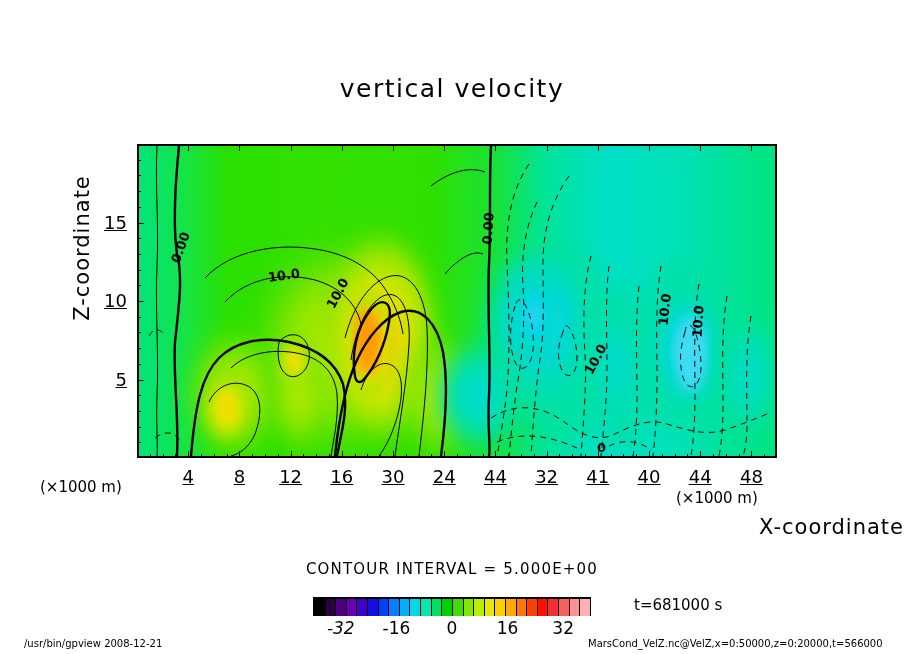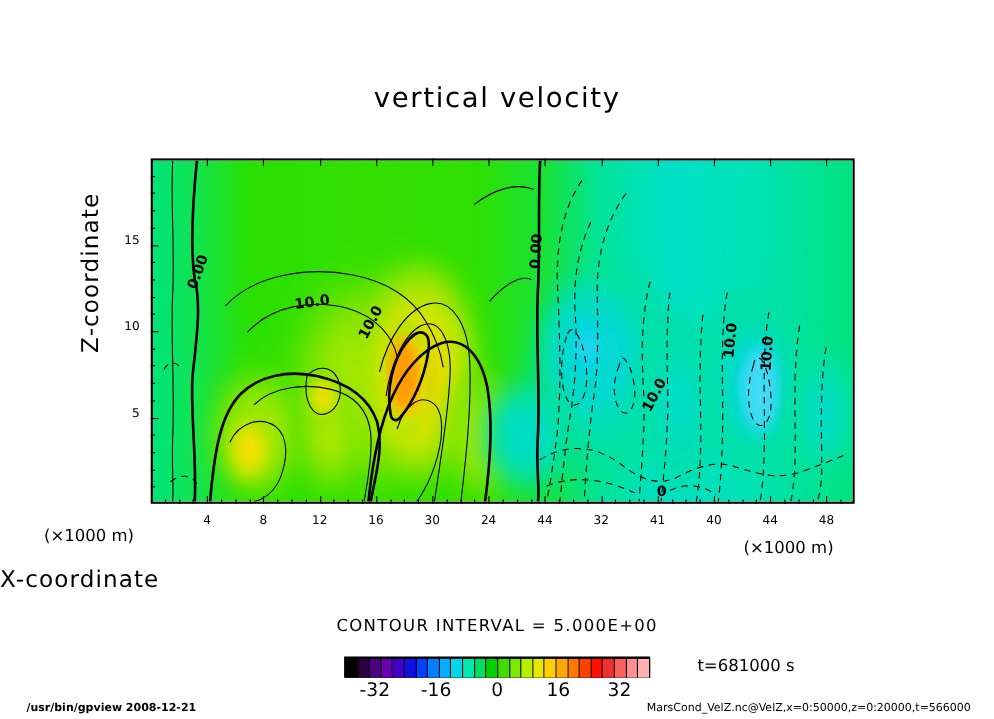--- a/index.html
+++ b/index.html
@@ -3,33 +3,33 @@
 <meta charset="utf-8">
 <style>
   html,body{margin:0;padding:0;background:#ffffff;}
   body{width:904px;height:654px;position:relative;overflow:hidden;
        font-family:"DejaVu Sans",sans-serif;color:#000;}
   .abs{position:absolute;}
   #title{left:0;top:74px;width:904px;text-align:center;font-size:25px;letter-spacing:1.5px;}
   #plot-frame{left:137px;top:144px;width:640px;height:314px;border:2px solid #000;box-sizing:border-box;}
   #plot-svg{position:absolute;left:0;top:0;}
   .tick{background:#000;position:absolute;}
-  .ticklabel{position:absolute;font-size:11px;text-align:center;}
+  .ticklabel{position:absolute;font-size:18px;text-align:center;text-decoration:underline;}
   #ylabel{left:-8px;top:236px;width:180px;text-align:center;font-size:21px;
           transform:rotate(-90deg);transform-origin:center;letter-spacing:1px;}
-  #xlabel{left:0;top:515px;width:904px;text-align:left;font-size:21px;letter-spacing:1px;}
+  #xlabel{left:0;top:515px;width:904px;text-align:right;font-size:21px;letter-spacing:1px;}
   #xunit{left:676px;top:489px;font-size:15px;}
   #yunit{left:40px;top:478px;font-size:15px;}
   #ci{left:0;top:560px;width:904px;text-align:center;font-size:15px;letter-spacing:1.2px;}
   #cbar-wrap{left:313px;top:597px;width:278px;height:19px;border:1px solid #000;box-sizing:border-box;background:#000;}
   #cbar{position:absolute;left:1px;top:1px;width:276px;height:17px;display:flex;}
   #cbar i{display:block;height:100%;flex:1 1 auto;}
   .cblabel{position:absolute;top:618px;font-size:17px;text-align:center;width:60px;}
   #tlabel{left:634px;top:596px;font-size:15px;}
-  #foot-left{left:24px;top:638px;font-size:10px;font-weight:bold;}
+  #foot-left{left:24px;top:638px;font-size:10px;}
   #foot-right{left:588px;top:638px;font-size:10px;}
   .clabel{position:absolute;font-size:13px;font-weight:bold;color:#000;white-space:nowrap;}
 </style>
 </head>
 <body>
 
 <div class="abs" id="title">vertical velocity</div>
 
 <div class="abs" id="plot-frame">
   <svg id="plot-svg" width="636" height="310" viewBox="0 0 636 310" preserveAspectRatio="none">
@@ -297,21 +297,21 @@
       <i style="background: rgb(255, 120, 0); border-right: 1px solid rgb(0, 0, 0);"></i>
       <i style="background: rgb(255, 64, 0); border-right: 1px solid rgb(0, 0, 0);"></i>
       <i style="background: rgb(255, 16, 0); border-right: 1px solid rgb(0, 0, 0);"></i>
       <i style="background: rgb(240, 48, 48); border-right: 1px solid rgb(0, 0, 0);"></i>
       <i style="background: rgb(248, 96, 96); border-right: 1px solid rgb(0, 0, 0);"></i>
       <i style="background: rgb(255, 144, 144); border-right: 1px solid rgb(0, 0, 0);"></i>
       <i style="background: rgb(255, 176, 176); border-right: 1px solid rgb(0, 0, 0);"></i>
     </div>
 </div>
 <div class="abs" id="cbar-ticks">
-    <div class="cblabel" style="left: 310.8px;">-32</div>
+    <div class="cblabel" style="left: 310.8px; font-style: italic;">-32</div>
     <div class="cblabel" style="left: 366.4px;">-16</div>
     <div class="cblabel" style="left: 422px;">0</div>
     <div class="cblabel" style="left: 477.6px;">16</div>
     <div class="cblabel" style="left: 533.2px;">32</div>
   </div>
 
 <div class="abs" id="tlabel">t=681000 s</div>
 
 <div class="abs" id="foot-left">/usr/bin/gpview   2008-12-21</div>
 <div class="abs" id="foot-right">MarsCond_VelZ.nc@VelZ,x=0:50000,z=0:20000,t=566000</div>

